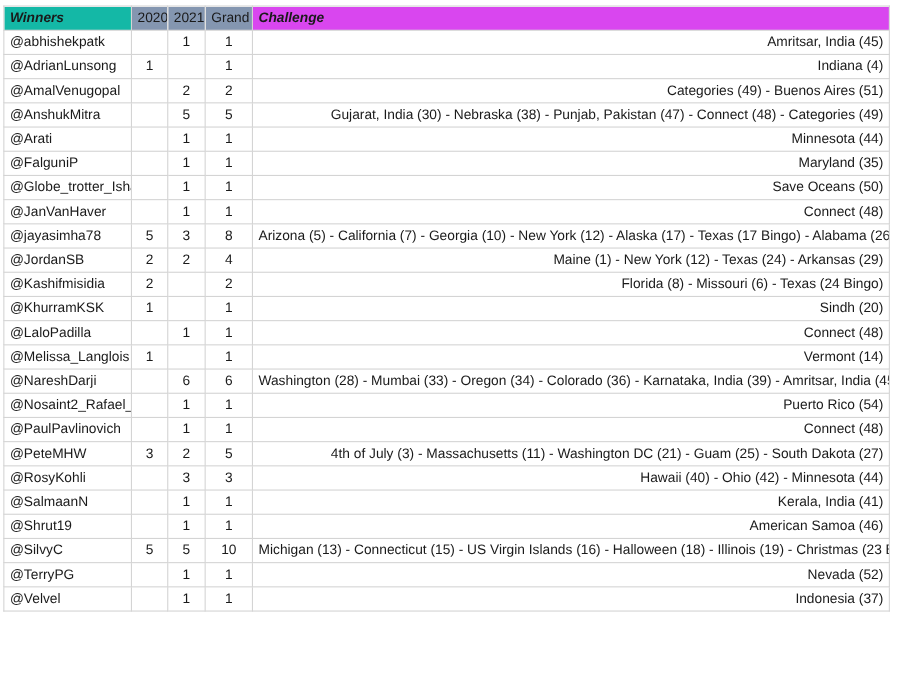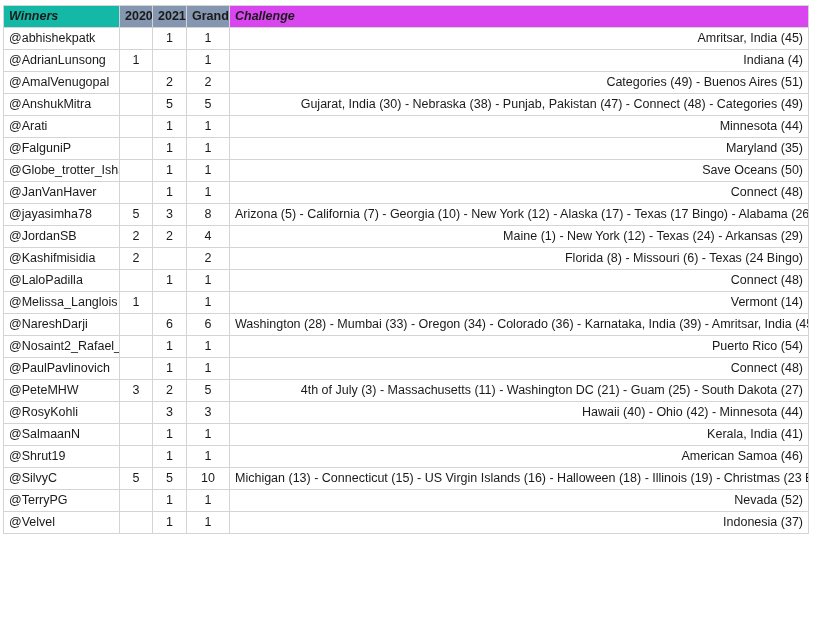--- a/index.html
+++ b/index.html
@@ -54,21 +54,21 @@
     background: #14b8a6;
     color: #1a1a1a;
     text-align: left;
     border-color: #c8ccd6;
   }
   th.h-num {
     background: #8496b0;
     color: #ffffff;
     text-align: left;
     font-style: normal;
-    font-weight: bold;
+    font-weight: normal;
     border-color: #7d8fa8;
     line-height: 14px;
   }
   th.h-challenge {
     background: #d946ef;
     color: #1a1a1a;
     text-align: left;
     border-color: #d4d4d4;
   }
 
@@ -180,20 +180,27 @@
           <td class="c-chal">Maine (1) - New York (12) - Texas (24) - Arkansas (29)</td>
         </tr>
         <tr>
           <td class="c-name">@Kashifmisidia</td>
           <td class="c-num">2</td>
           <td class="c-num"></td>
           <td class="c-num">2</td>
           <td class="c-chal">Florida (8) - Missouri (6) - Texas (24 Bingo)</td>
         </tr>
         <tr>
+          <td class="c-name">@KhurramKSK</td>
+          <td class="c-num">1</td>
+          <td class="c-num"></td>
+          <td class="c-num">1</td>
+          <td class="c-chal">Sindh (20)</td>
+        </tr>
+        <tr>
           <td class="c-name">@LaloPadilla</td>
           <td class="c-num"></td>
           <td class="c-num">1</td>
           <td class="c-num">1</td>
           <td class="c-chal">Connect (48)</td>
         </tr>
         <tr>
           <td class="c-name">@Melissa_Langlois</td>
           <td class="c-num">1</td>
           <td class="c-num"></td>

